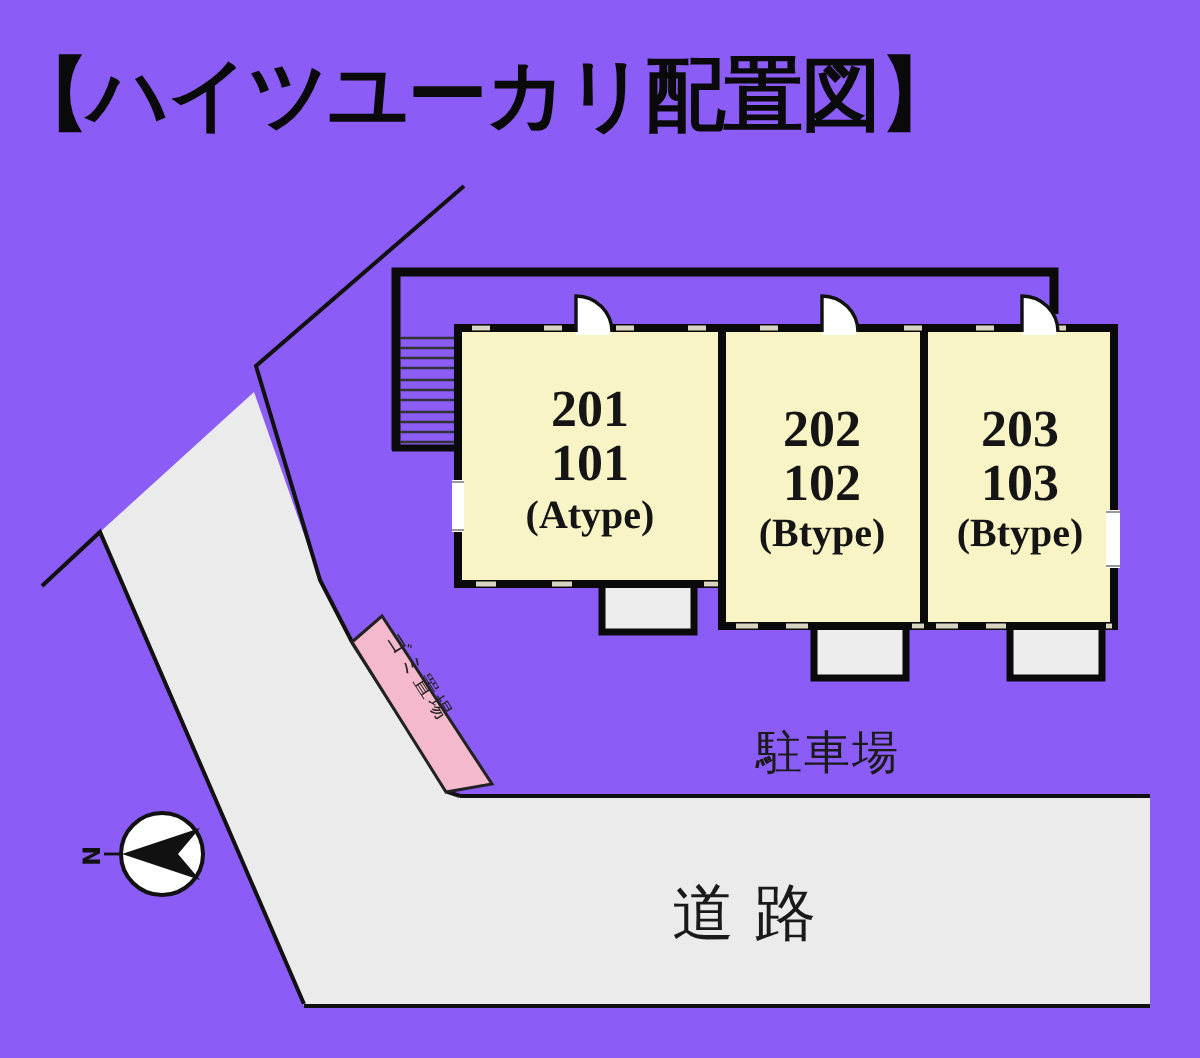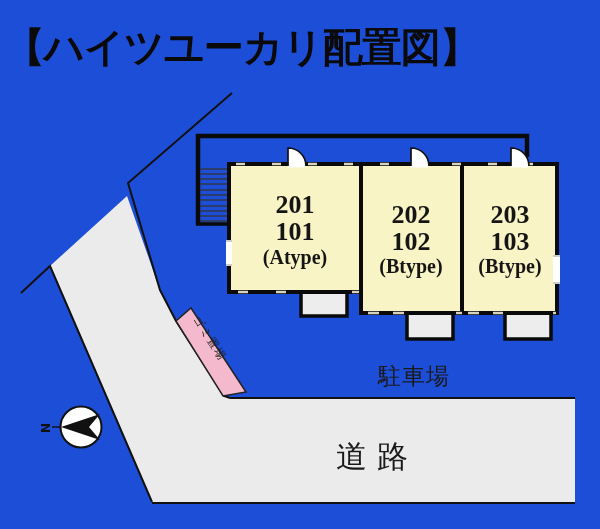--- a/index.html
+++ b/index.html
@@ -1,16 +1,16 @@
 <!DOCTYPE html>
 <html><head>
 <meta charset="utf-8">
 <style>
   html,body{margin:0;padding:0;background:#ffffff;}
-  .stage{position:relative;width:600px;height:529px;background:#1d4ed8;overflow:hidden;
+  .stage{position:relative;width:600px;height:529px;background:#8b5cf6;overflow:hidden;
          font-family:"DejaVu Sans","Liberation Sans",sans-serif;}
   svg text{user-select:none;}
   .title-text{font-family:"DejaVu Sans","Liberation Sans",sans-serif;font-weight:bold;}
   .unit-num{font-family:"Liberation Serif","DejaVu Serif",serif;font-weight:bold;}
   .unit-type{font-family:"Liberation Serif","DejaVu Serif",serif;font-weight:bold;}
   .jp-label{font-family:"DejaVu Sans","Liberation Sans",sans-serif;}
 </style>
 </head>
 <body>
 

